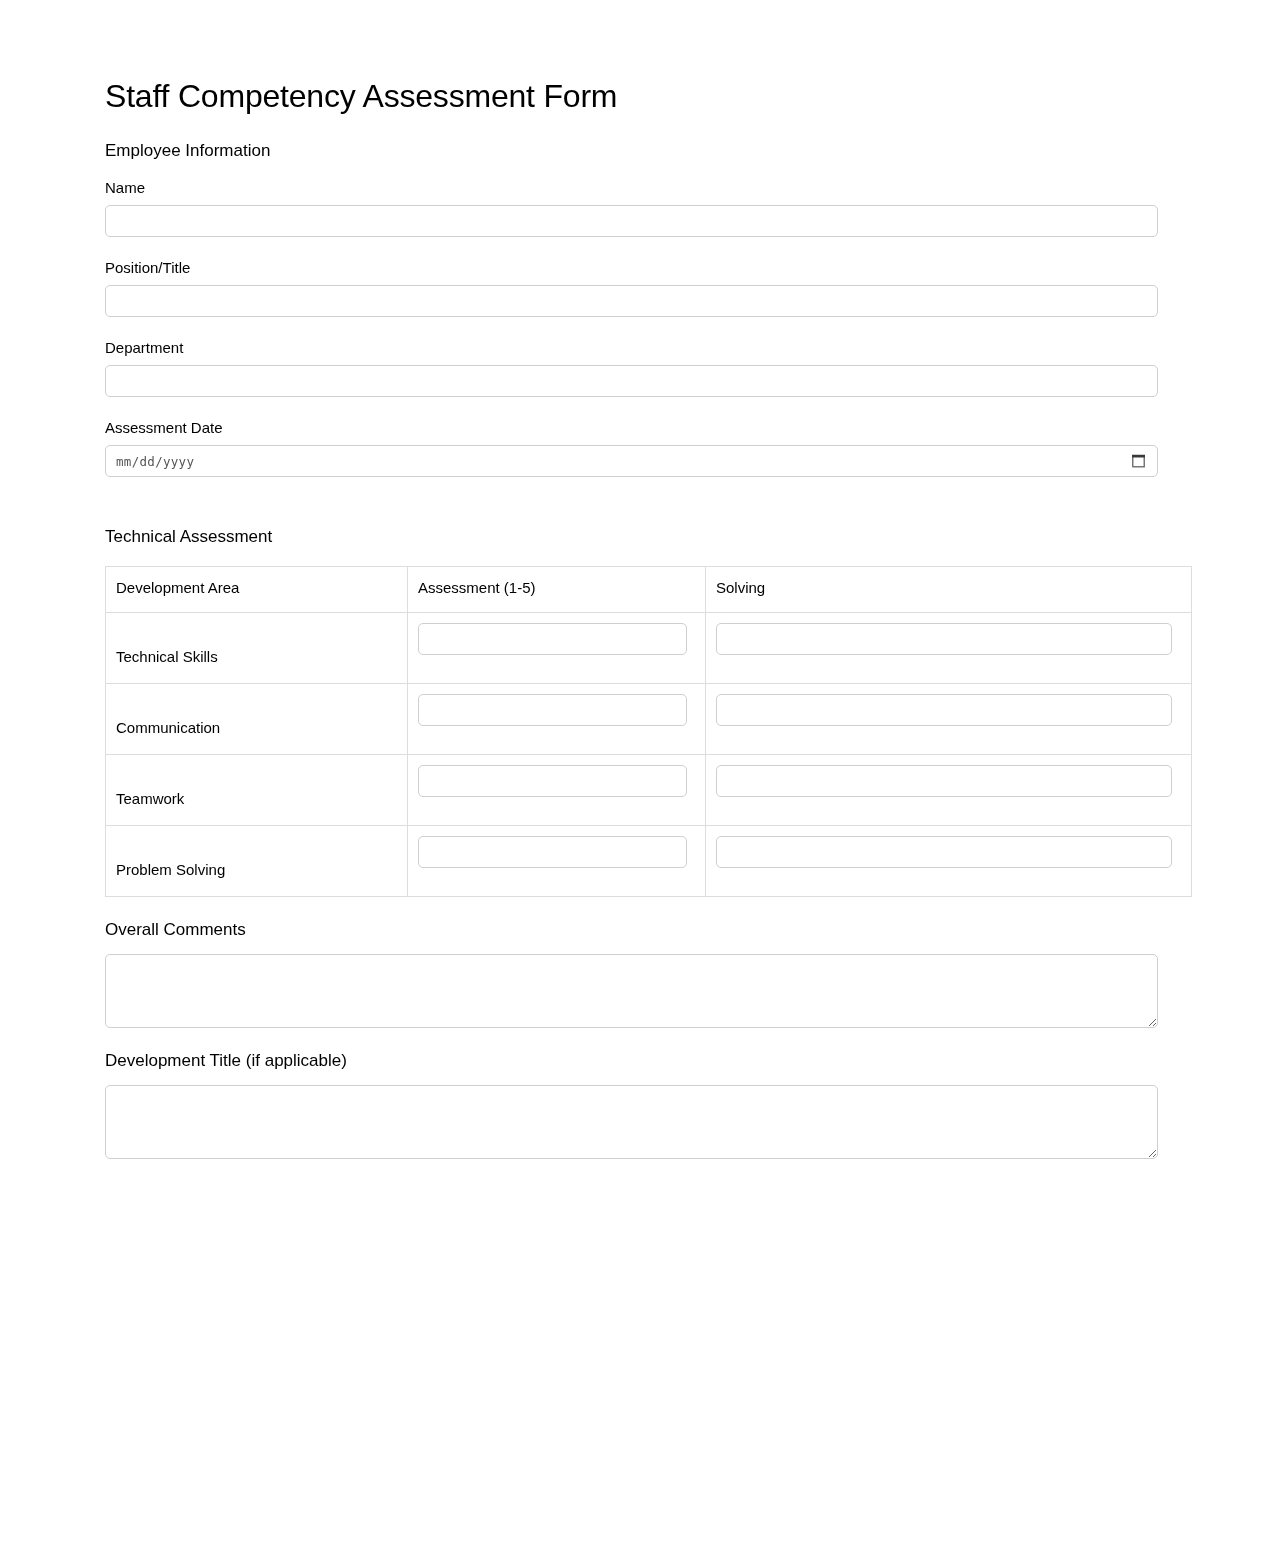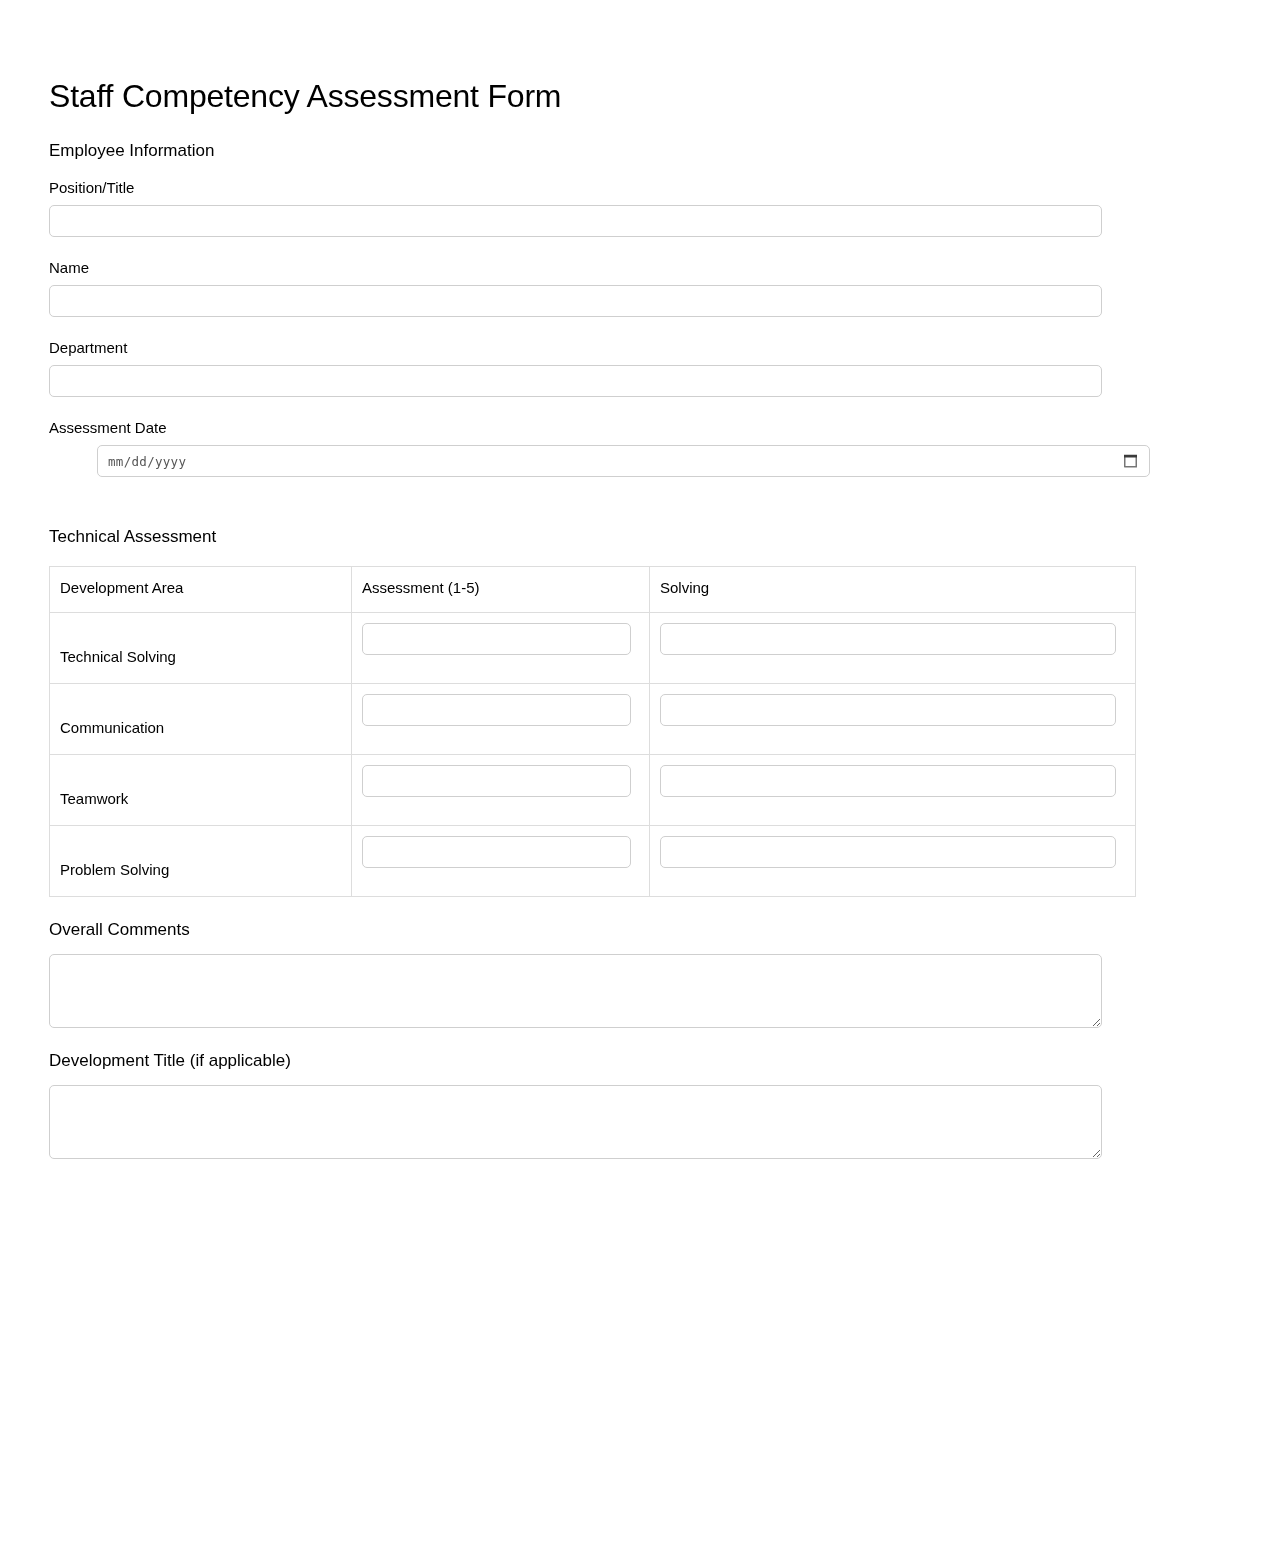--- a/index.html
+++ b/index.html
@@ -11,21 +11,21 @@
   body {
     width: 1263px;
     height: 1565px;
     font-family: "Liberation Sans", sans-serif;
     color: #000000;
     overflow: hidden;
   }
   .page {
     box-sizing: border-box;
     width: 1263px;
-    padding: 78px 105px 0 49px;
+    padding: 78px 105px 0 105px;
   }
 
   h1.form-title {
     font-size: 32px;
     font-weight: normal;
     line-height: 1.15;
     margin: 0 0 26px 0;
     letter-spacing: -0.2px;
   }
 
@@ -59,21 +59,20 @@
   }
 
   .field-block {
     margin-bottom: 22px;
   }
 
   
   .date-field {
     position: relative;
     width: 1053px;
-    margin-left: 48px;
   }
   .date-input {
     box-sizing: border-box;
     display: flex;
     align-items: center;
     width: 1053px;
     height: 32px;
     padding: 0 30px 0 10px;
     border: 1px solid #cfcfcf;
     border-radius: 5px;
@@ -190,26 +189,26 @@
 <body>
 
 <div class="page">
 
   <h1 class="form-title">Staff Competency Assessment Form</h1>
 
   <section>
     <h2 class="section-heading">Employee Information</h2>
 
     <div class="field-block">
-      <label class="field-label">Position/Title</label>
+      <label class="field-label">Name</label>
       <input class="text-input" type="text" placeholder="" style="">
     </div>
 
     <div class="field-block">
-      <label class="field-label">Name</label>
+      <label class="field-label">Position/Title</label>
       <input class="text-input" type="text" placeholder="" style="">
     </div>
 
     <div class="field-block">
       <label class="field-label">Department</label>
       <input class="text-input" type="text" placeholder="" style="">
     </div>
 
     <div class="field-block">
       <label class="field-label">Assessment Date</label>
@@ -234,21 +233,21 @@
         <tr>
           <th class="col-area">Development Area</th>
           <th class="col-score">Assessment (1-5)</th>
           <th class="col-comments">Solving</th>
         </tr>
       </thead>
       <tbody>
 
         <tr>
           <td>
-            <div class="cell-area-label">Technical Solving</div>
+            <div class="cell-area-label">Technical Skills</div>
           </td>
           <td>
             <div class="cell-input-holder">
               <input class="score-input" type="text" style="">
             </div>
           </td>
           <td>
             <div class="cell-input-holder">
               <input class="comment-input" type="text" style="">
             </div>

